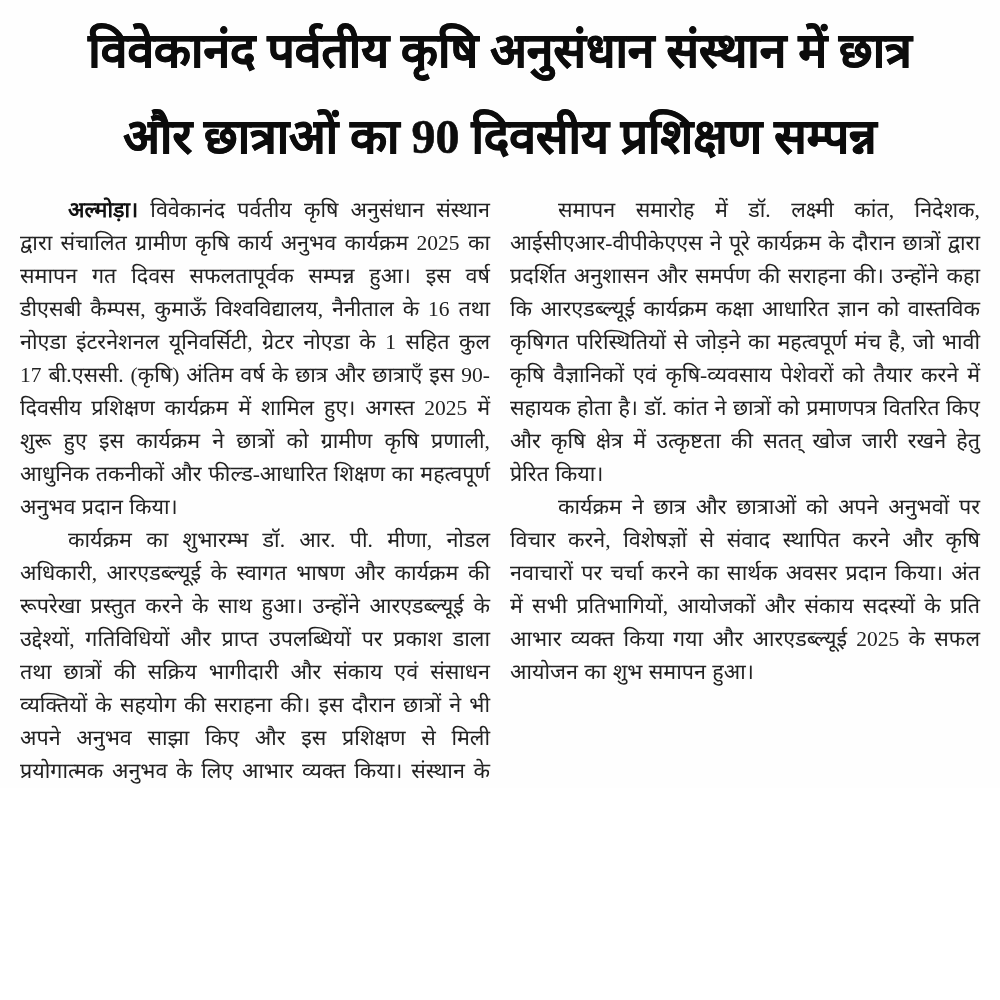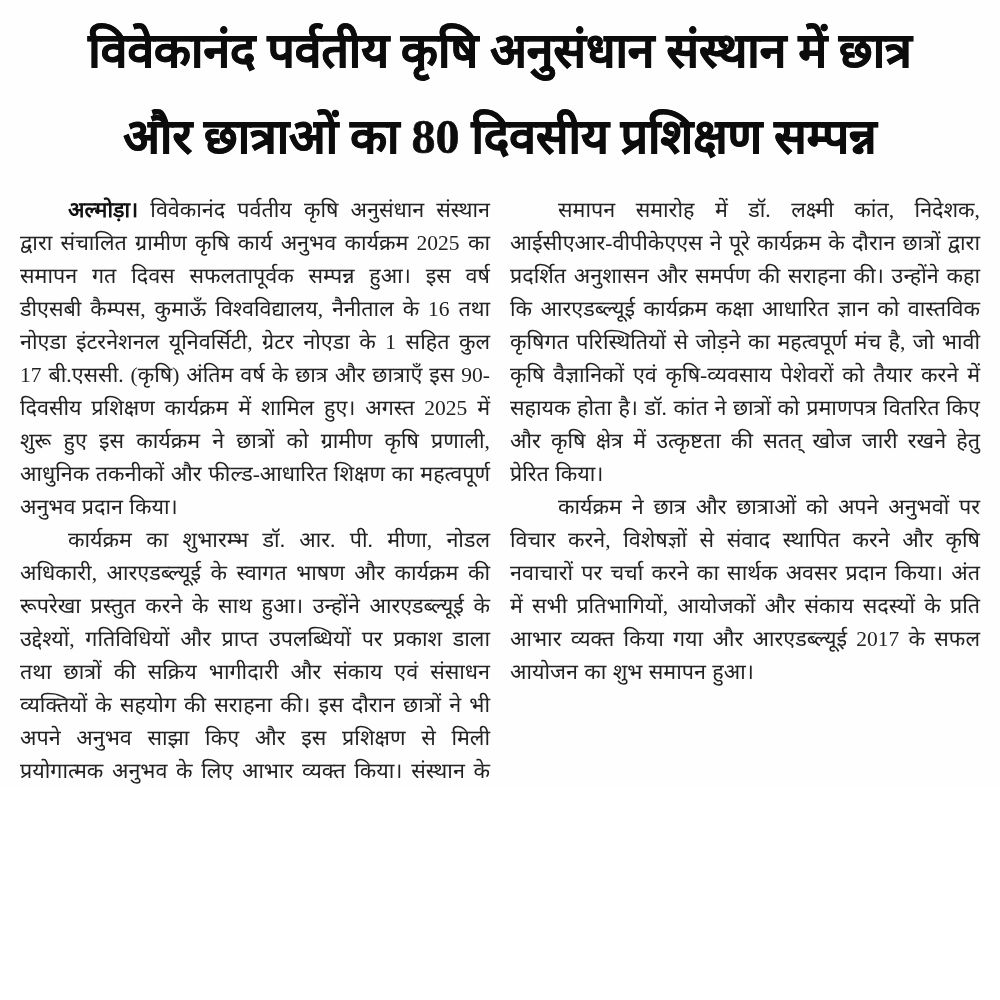--- a/index.html
+++ b/index.html
@@ -57,30 +57,30 @@
     color: #111111;
   }
 </style>
 </head>
 <body>
 
 <div class="page">
 
   <h1 class="headline">
     <span class="hl-line">विवेकानंद पर्वतीय कृषि अनुसंधान संस्थान में छात्र</span>
-    <span class="hl-line">और छात्राओं का 80 दिवसीय प्रशिक्षण सम्पन्न</span>
+    <span class="hl-line">और छात्राओं का 90 दिवसीय प्रशिक्षण सम्पन्न</span>
   </h1>
 
   <div class="article-body">
 
     <div class="col">
       <p><span class="dateline">अल्मोड़ा।</span> <span>विवेकानंद पर्वतीय कृषि अनुसंधान संस्थान द्वारा संचालित ग्रामीण कृषि कार्य अनुभव कार्यक्रम 2025 का समापन गत दिवस सफलतापूर्वक सम्पन्न हुआ। इस वर्ष डीएसबी कैम्पस, कुमाऊँ विश्वविद्यालय, नैनीताल के 16 तथा नोएडा इंटरनेशनल यूनिवर्सिटी, ग्रेटर नोएडा के 1 सहित कुल 17 बी.एससी. (कृषि) अंतिम वर्ष के छात्र और छात्राएँ इस 90-दिवसीय प्रशिक्षण कार्यक्रम में शामिल हुए। अगस्त 2025 में शुरू हुए इस कार्यक्रम ने छात्रों को ग्रामीण कृषि प्रणाली, आधुनिक तकनीकों और फील्ड-आधारित शिक्षण का महत्वपूर्ण अनुभव प्रदान किया।</span></p>
       <p>कार्यक्रम का शुभारम्भ डॉ. आर. पी. मीणा, नोडल अधिकारी, आरएडब्ल्यूई के स्वागत भाषण और कार्यक्रम की रूपरेखा प्रस्तुत करने के साथ हुआ। उन्होंने आरएडब्ल्यूई के उद्देश्यों, गतिविधियों और प्राप्त उपलब्धियों पर प्रकाश डाला तथा छात्रों की सक्रिय भागीदारी और संकाय एवं संसाधन व्यक्तियों के सहयोग की सराहना की। इस दौरान छात्रों ने भी अपने अनुभव साझा किए और इस प्रशिक्षण से मिली प्रयोगात्मक अनुभव के लिए आभार व्यक्त किया। संस्थान के सभी प्रभागाध्यक्ष—डॉ. एन. के. हेडाऊ, डॉ. बी. एम. पांडे, डॉ.</p>
     </div>
 
     <div class="col">
       <p>समापन समारोह में डॉ. लक्ष्मी कांत, निदेशक, आईसीएआर-वीपीकेएएस ने पूरे कार्यक्रम के दौरान छात्रों द्वारा प्रदर्शित अनुशासन और समर्पण की सराहना की। उन्होंने कहा कि आरएडब्ल्यूई कार्यक्रम कक्षा आधारित ज्ञान को वास्तविक कृषिगत परिस्थितियों से जोड़ने का महत्वपूर्ण मंच है, जो भावी कृषि वैज्ञानिकों एवं कृषि-व्यवसाय पेशेवरों को तैयार करने में सहायक होता है। डॉ. कांत ने छात्रों को प्रमाणपत्र वितरित किए और कृषि क्षेत्र में उत्कृष्टता की सतत् खोज जारी रखने हेतु प्रेरित किया।</p>
-      <p>कार्यक्रम ने छात्र और छात्राओं को अपने अनुभवों पर विचार करने, विशेषज्ञों से संवाद स्थापित करने और कृषि नवाचारों पर चर्चा करने का सार्थक अवसर प्रदान किया। अंत में सभी प्रतिभागियों, आयोजकों और संकाय सदस्यों के प्रति आभार व्यक्त किया गया और आरएडब्ल्यूई 2017 के सफल आयोजन का शुभ समापन हुआ।</p>
+      <p>कार्यक्रम ने छात्र और छात्राओं को अपने अनुभवों पर विचार करने, विशेषज्ञों से संवाद स्थापित करने और कृषि नवाचारों पर चर्चा करने का सार्थक अवसर प्रदान किया। अंत में सभी प्रतिभागियों, आयोजकों और संकाय सदस्यों के प्रति आभार व्यक्त किया गया और आरएडब्ल्यूई 2025 के सफल आयोजन का शुभ समापन हुआ।</p>
     </div>
 
   </div>
 
 </div>
 
 </body></html>

